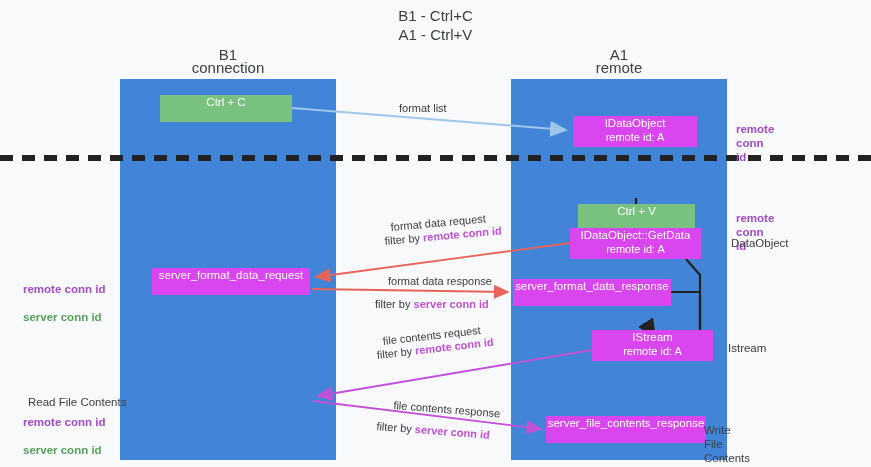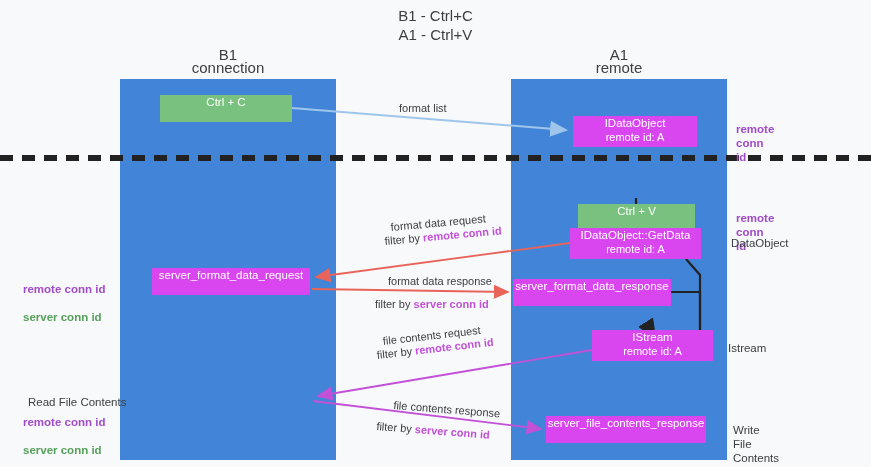--- a/index.html
+++ b/index.html
@@ -60,21 +60,21 @@
   }
   .bold{font-weight:bold;}
   .purple{color:#a24bc9;}
   .green-t{color:#57a05c;}
   .plain{color:#3c4043;}
 
   #s-remote1{left:736px;top:122px;}
   #s-remote2{left:736px;top:211px;}
   #s-dataobject{left:731px;top:236px;}
   #s-istream{left:728px;top:341px;}
-  #s-write{left:733px;top:423px;}
+  #s-write{left:704px;top:423px;}
 
   #s-left-conn{left:23px;top:268px;}
   #s-read{left:28px;top:395px;}
   #s-left-conn2{left:23px;top:401px;}
 
   
   .elabel{
     position:absolute;font-size:11px;line-height:14px;color:#3c4043;
     white-space:nowrap;
   }

